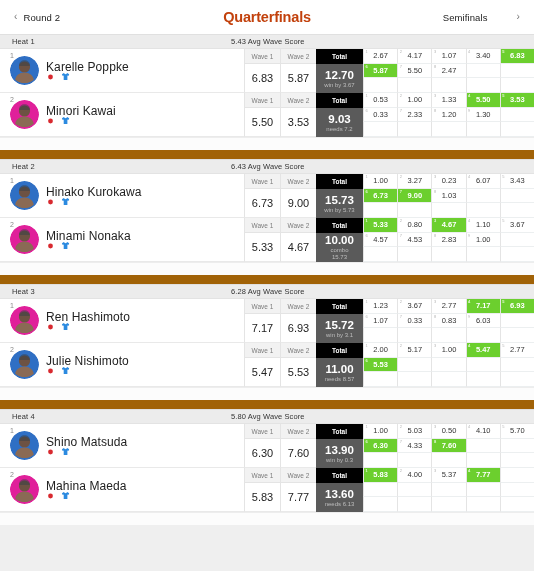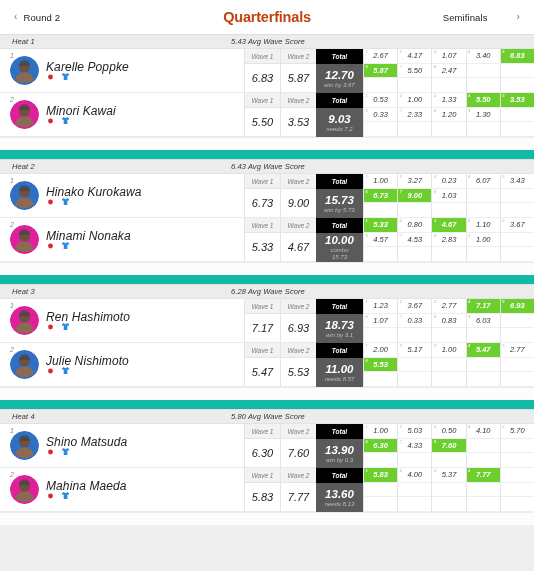--- a/index.html
+++ b/index.html
@@ -26,21 +26,21 @@
   .nav-title {
     position: absolute; left: 0; right: 0; top: 0; height: 34px;
     display: flex; align-items: center; justify-content: center;
     font-size: 14.5px; font-weight: bold; color: #c2410c; letter-spacing: -.2px;
     pointer-events: none;
   }
   .nav-side.right { position: relative; z-index: 2; gap: 29px; }
   .nav-side.left  { position: relative; z-index: 2; }
 
   
-  .heats { background: #14b8a6; font-style: italic; }
+  .heats { background: #a16207; }
   .heat { background: #ffffff; margin-bottom: 9px; }
   .heat-header {
     height: 15px; background: #ececec; border-top: 1px solid #e0e0e0;
     border-bottom: 1px solid #e3e3e3;
     display: flex; align-items: center; position: relative;
   }
   .heat-label { font-size: 7.5px; color: #333; padding-left: 12px; letter-spacing: .1px; }
   .heat-avg {
     position: absolute; left: 231px; font-size: 7.5px; color: #333; letter-spacing: .1px;
   }
@@ -596,21 +596,21 @@
               <div class="whead">Wave 1</div>
               <div class="wval">7.17</div>
             </div>
             <div class="wcol">
               <div class="whead">Wave 2</div>
               <div class="wval">6.93</div>
             </div>
             <div class="tcol">
               <div class="thead">Total</div>
               <div class="tval">
-                <span class="tbig">18.73</span>
+                <span class="tbig">15.72</span>
                 <span class="tsub">win by 3.1</span>
               </div>
             </div>
           </div>
           <div class="grid">
             <div class="grow">
               <div class="gcell">
                 <span class="gtick">1</span>
                 <span>1.23</span>
               </div>

